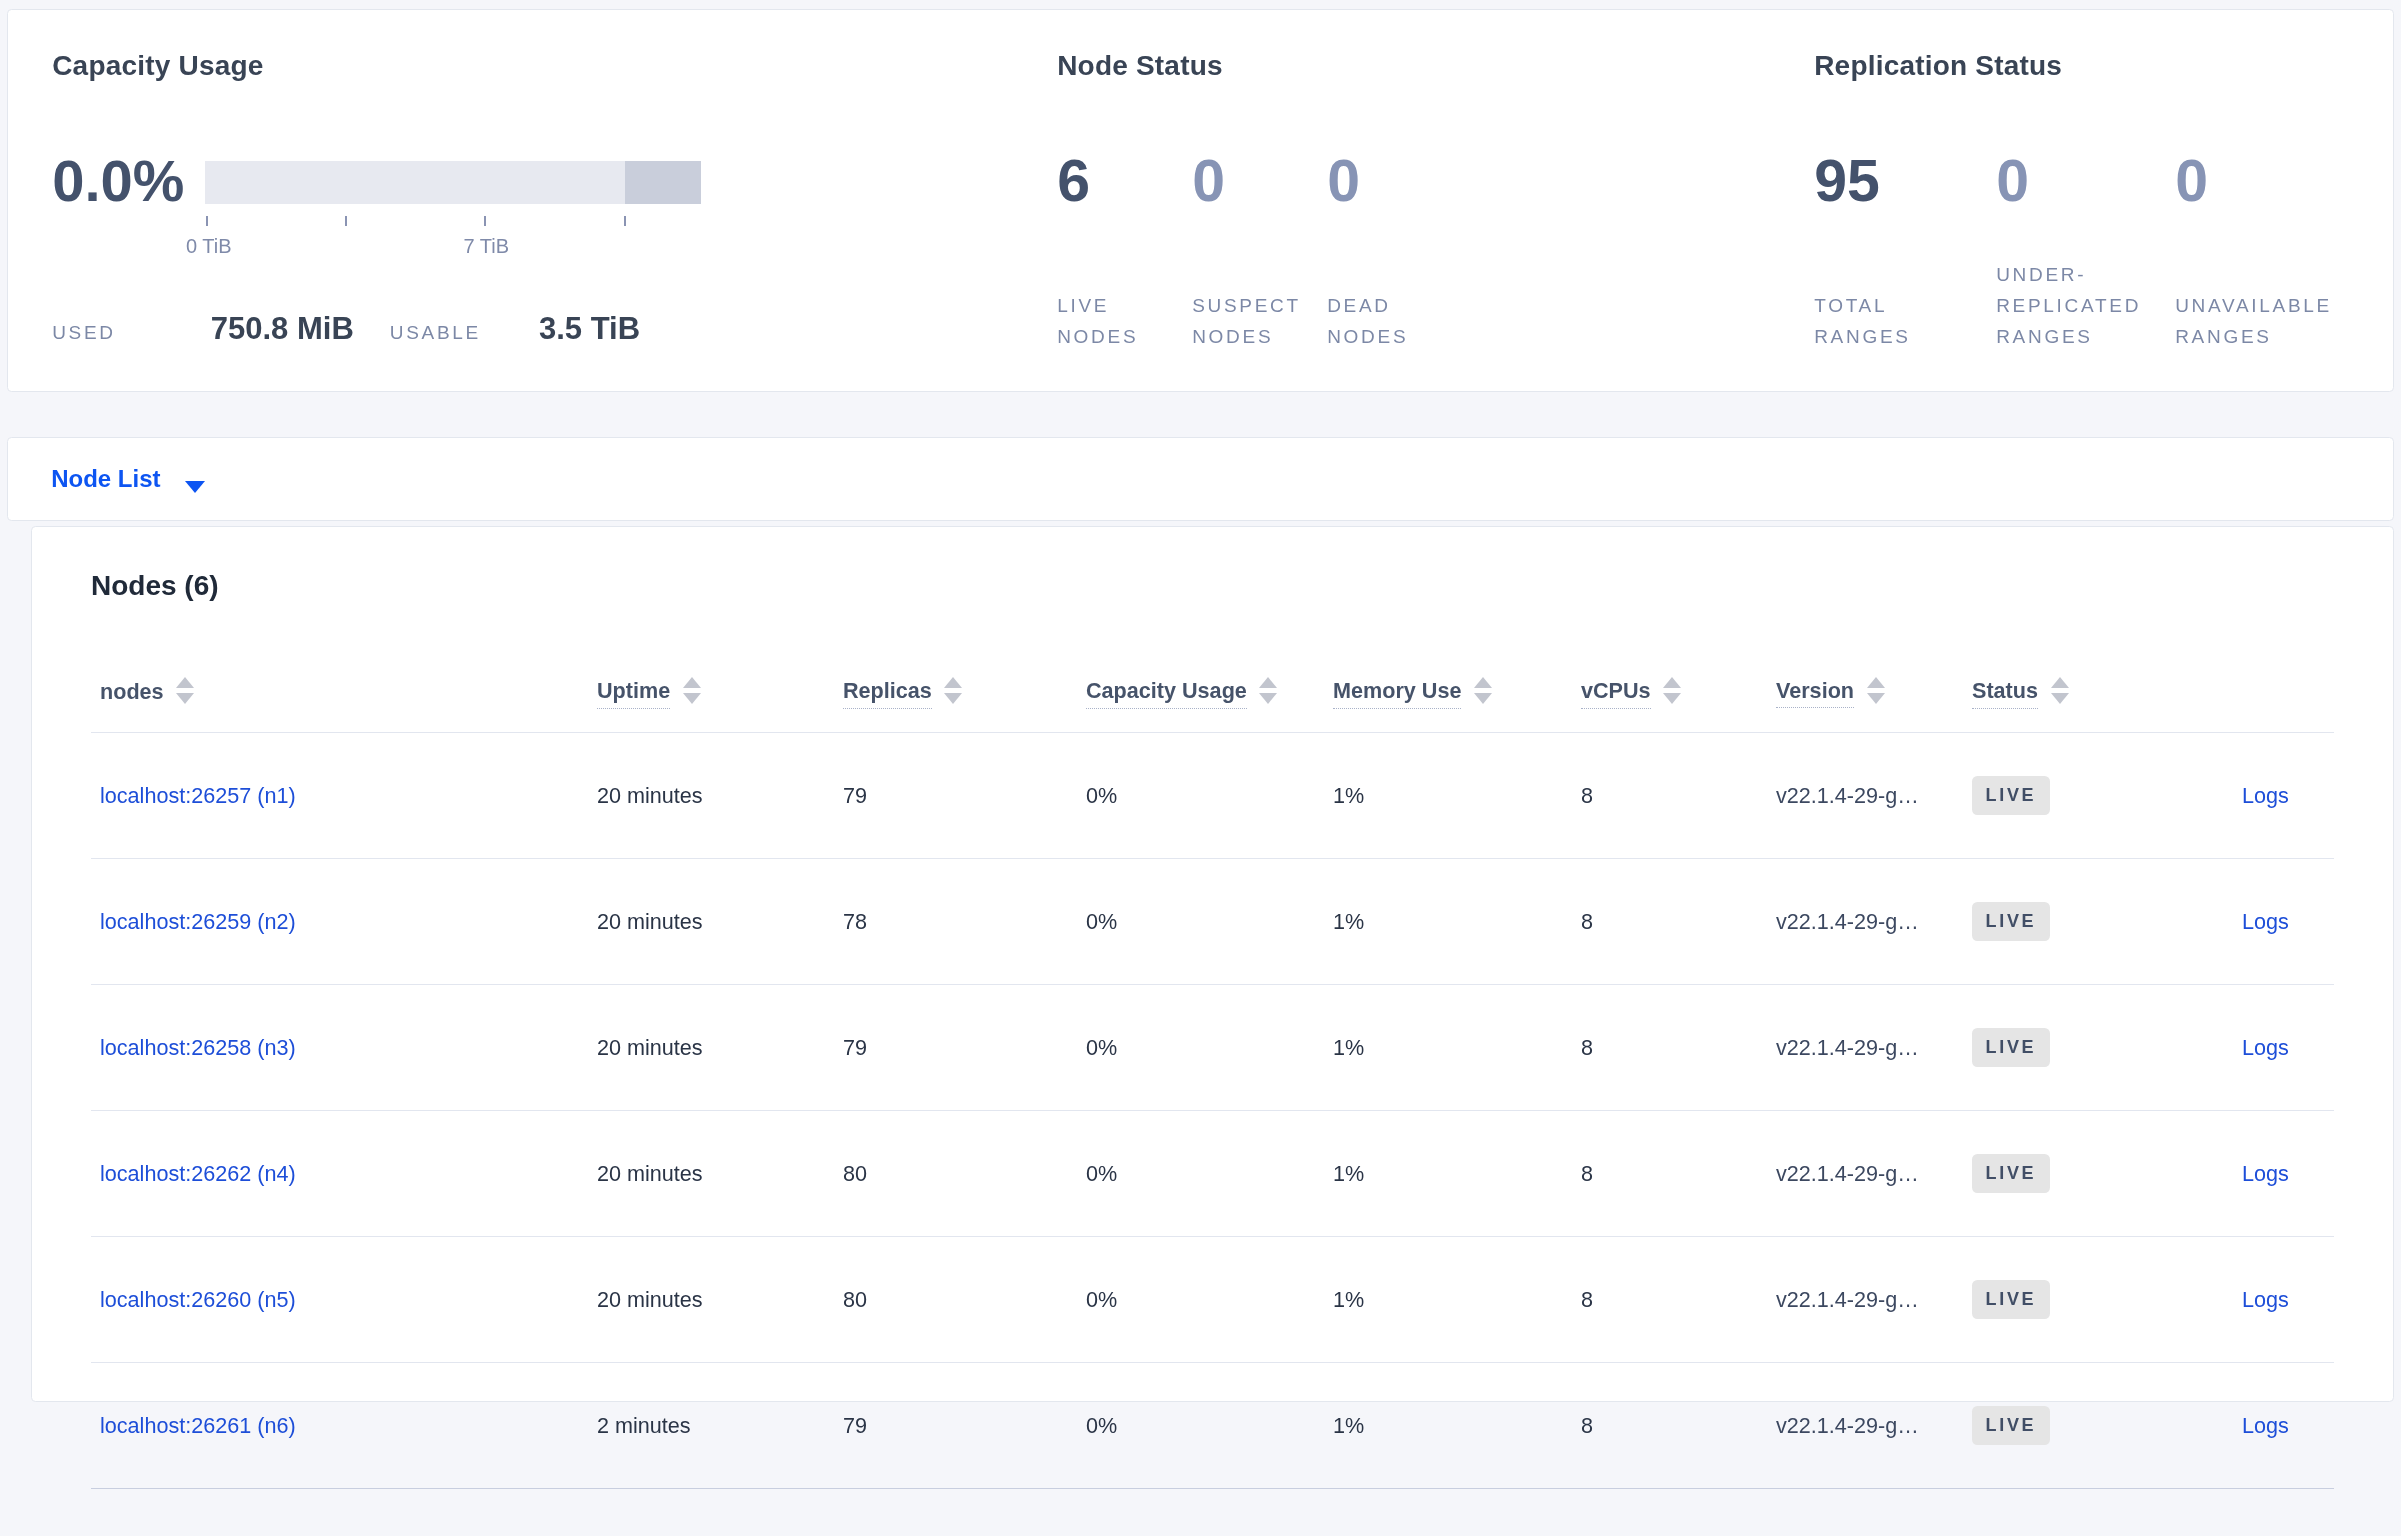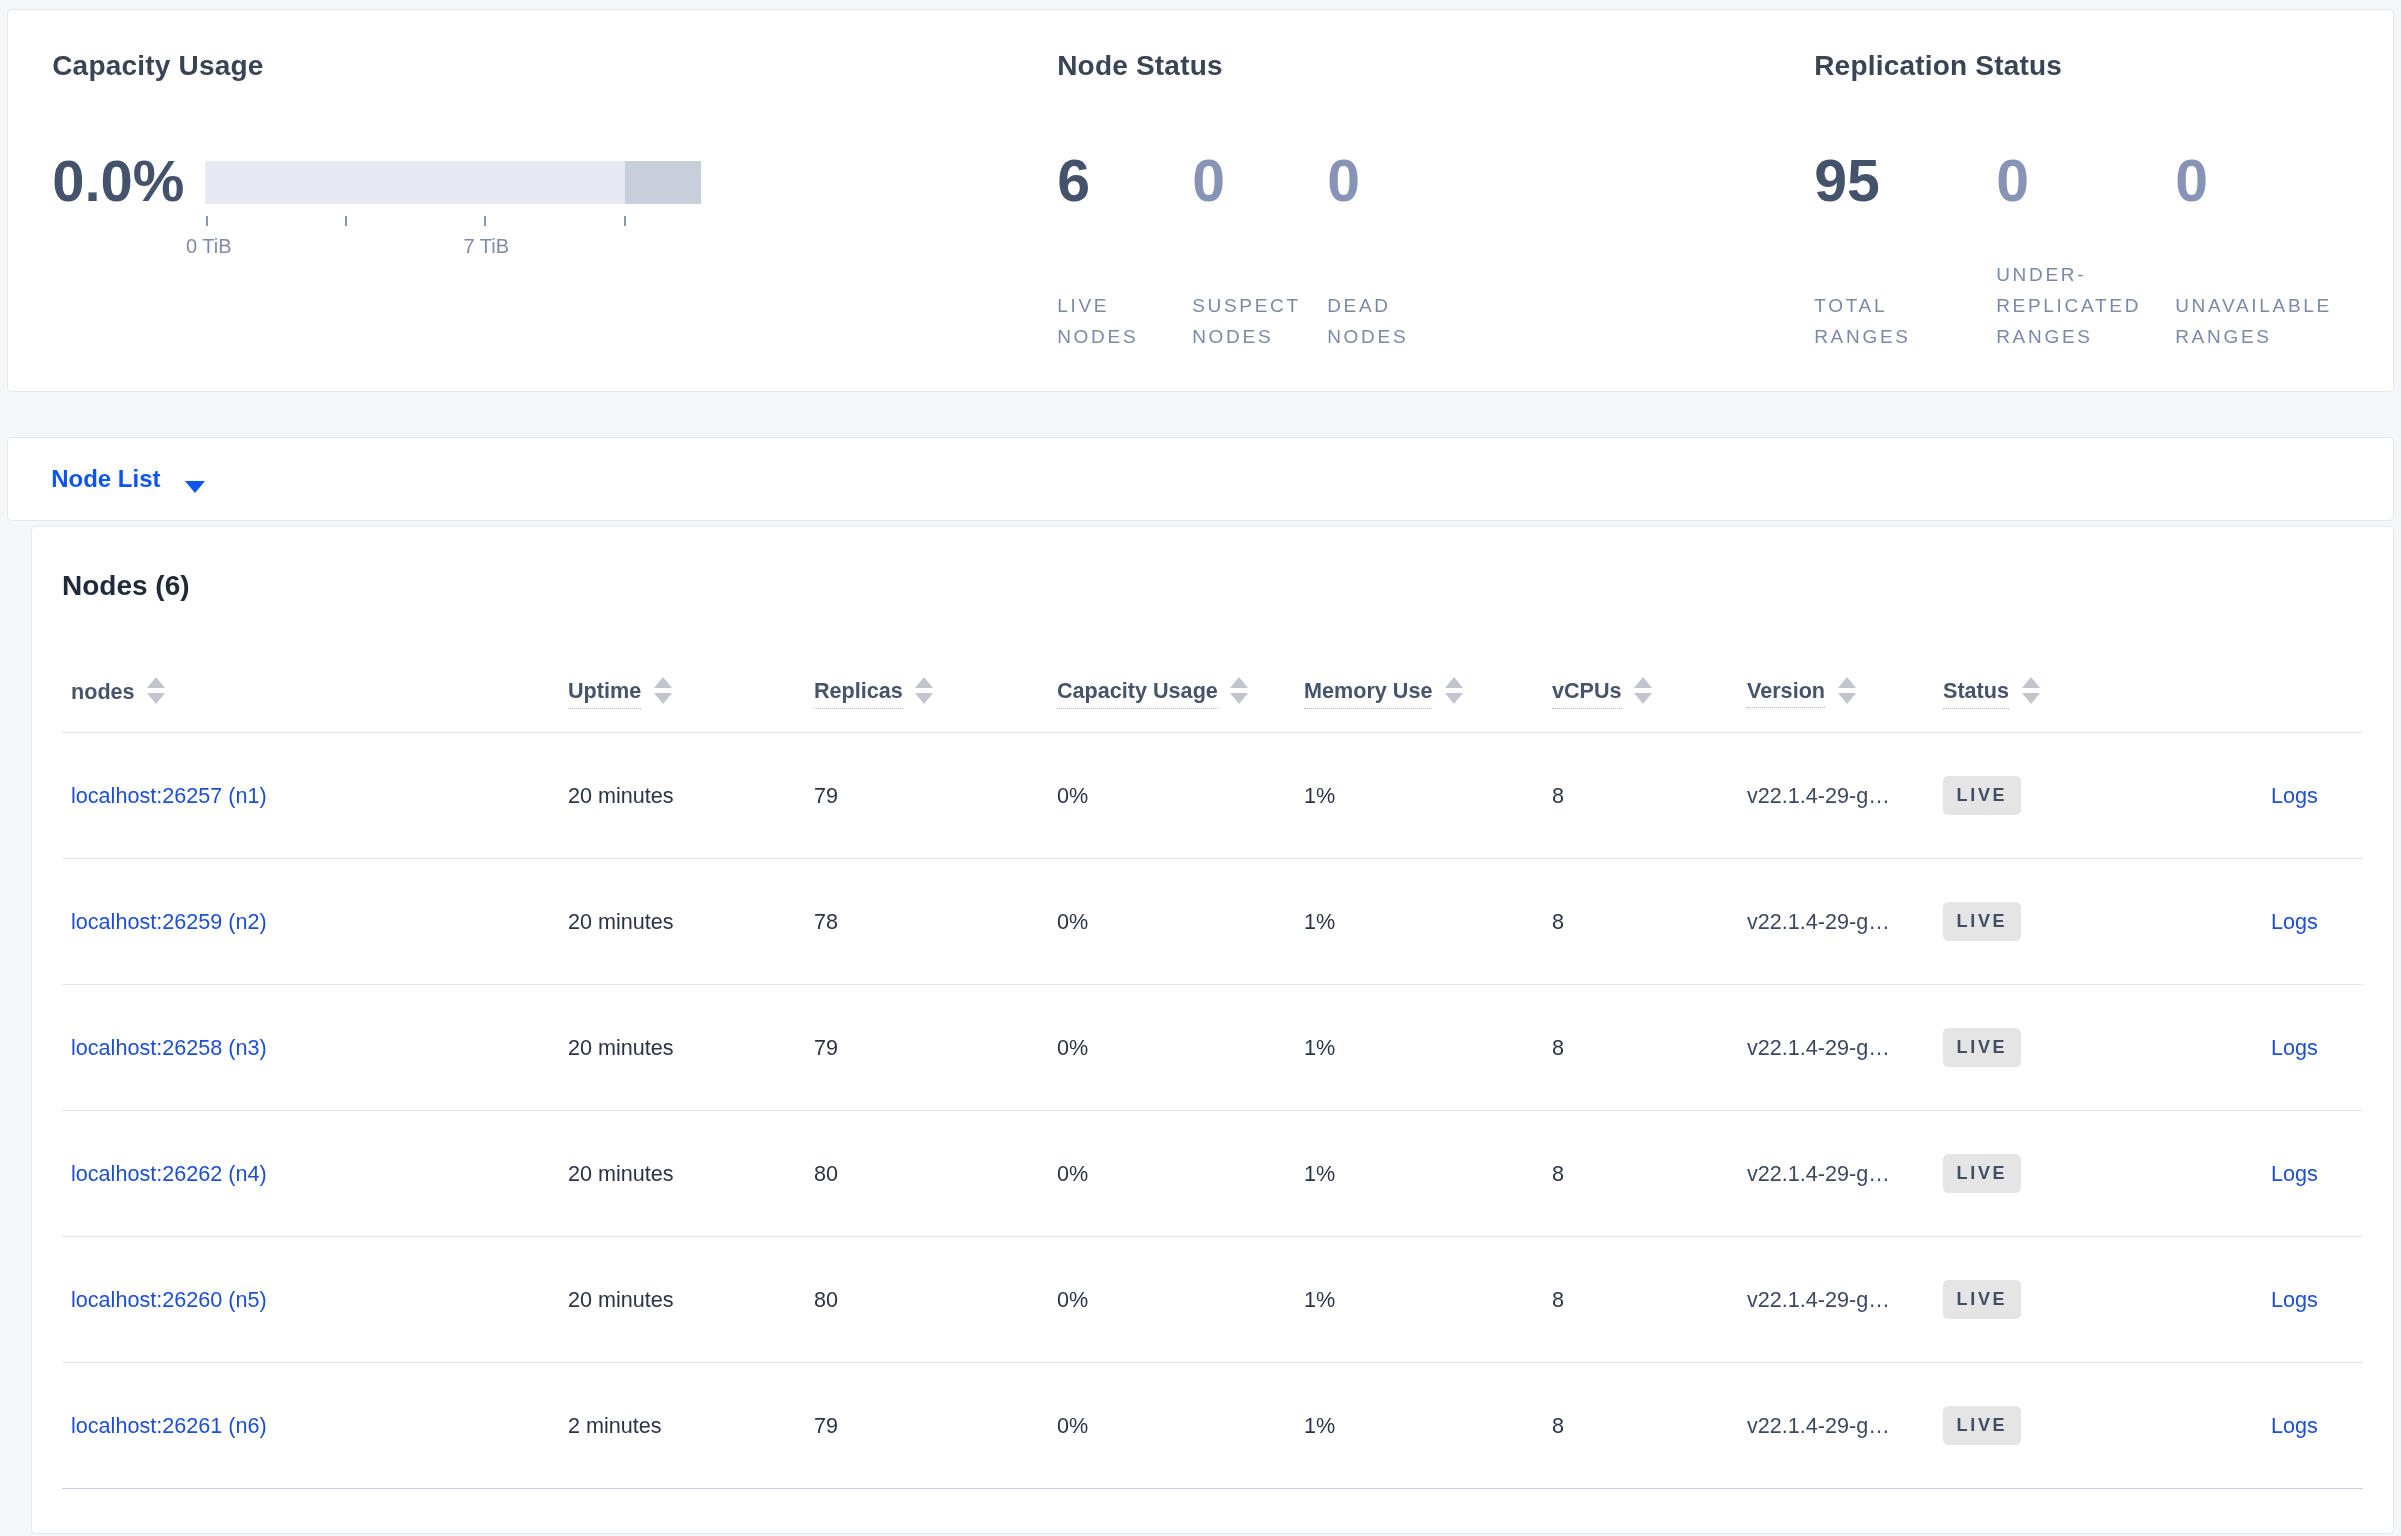--- a/index.html
+++ b/index.html
@@ -33,21 +33,21 @@
   .w150 { width:135px; } .w180 { width:162px; } .w202 { width:182px; } .w199 { width:179px; } .w215 { width:194px; }
   .lbl-narrow { max-width:115px; } .lbl-mid { max-width:160px; } .lbl-wide { max-width:194px; }
 
   
   .nodelist-card { margin-top:45px; height:84px; display:flex; align-items:center; padding:0 43px; }
   .nodelist-btn { display:flex; align-items:flex-end; color:#0d55f2; cursor:pointer; }
   .nodelist-label { font-size:24px; font-weight:600; }
   .caret-down { width:0; height:0; border-left:10px solid transparent; border-right:10px solid transparent; border-top:12.6px solid #0d55f2; margin-left:24px; margin-top:3.6px; }
 
   
-  .table-card { margin-top:5.4px; height:1008px; padding:38px 30px 0;margin-left:31px; }
+  .table-card { margin-top:5.4px; height:876px; padding:38px 59px 0;margin-left:31px; }
   .table-title { font-size:28px; line-height:41px; font-weight:600; color:#202a39; }
 
   .thead { display:flex; align-items:flex-end; height:127px; padding-bottom:23.4px; border-bottom:0.9px solid #e2e6ef; }
   .th { display:flex; align-items:flex-end; }
   .th-label { font-size:21.6px; font-weight:600; color:#46536a; padding-bottom:3.6px; }
   .th-label.sortable { border-bottom:1.8px dotted #a9b2c8; }
   .sort-icon { display:inline-flex; flex-direction:column; align-items:center; margin-left:12.6px; margin-bottom:5.4px; }
   .tri-up { width:0; height:0; border-left:9px solid transparent; border-right:9px solid transparent; border-bottom:11.7px solid #c2c5ce; margin-bottom:4.5px; }
   .tri-down { width:0; height:0; border-left:9px solid transparent; border-right:9px solid transparent; border-top:11.7px solid #c2c5ce; }
 
@@ -82,20 +82,26 @@
       <div class="bar-dark"></div>
     </div>
     <div class="tick" style="left:0.9px;"></div>
     <div class="tick" style="left:140px;"></div>
     <div class="tick" style="left:279px;"></div>
     <div class="tick" style="left:419px;"></div>
     <div class="tick-label" style="left:3.6px;">0 TiB</div>
     <div class="tick-label" style="left:281px;">7 TiB</div>
   </div>
 
+  <div class="cap-foot">
+    <span class="caps">USED</span>
+    <span class="cap-val mL105">750.8 MiB</span>
+    <span class="caps mL40">USABLE</span>
+    <span class="cap-val mL64">3.5 TiB</span>
+  </div>
 
   <div class="panel-title t-node">Node Status</div>
   <div class="stats stats-node">
     <div class="stat w150">
       <div class="stat-num">6</div>
       <div class="stat-label lbl-narrow">LIVE NODES</div>
     </div>
     <div class="stat w150">
       <div class="stat-num">0</div>
       <div class="stat-label lbl-narrow">SUSPECT NODES</div>

